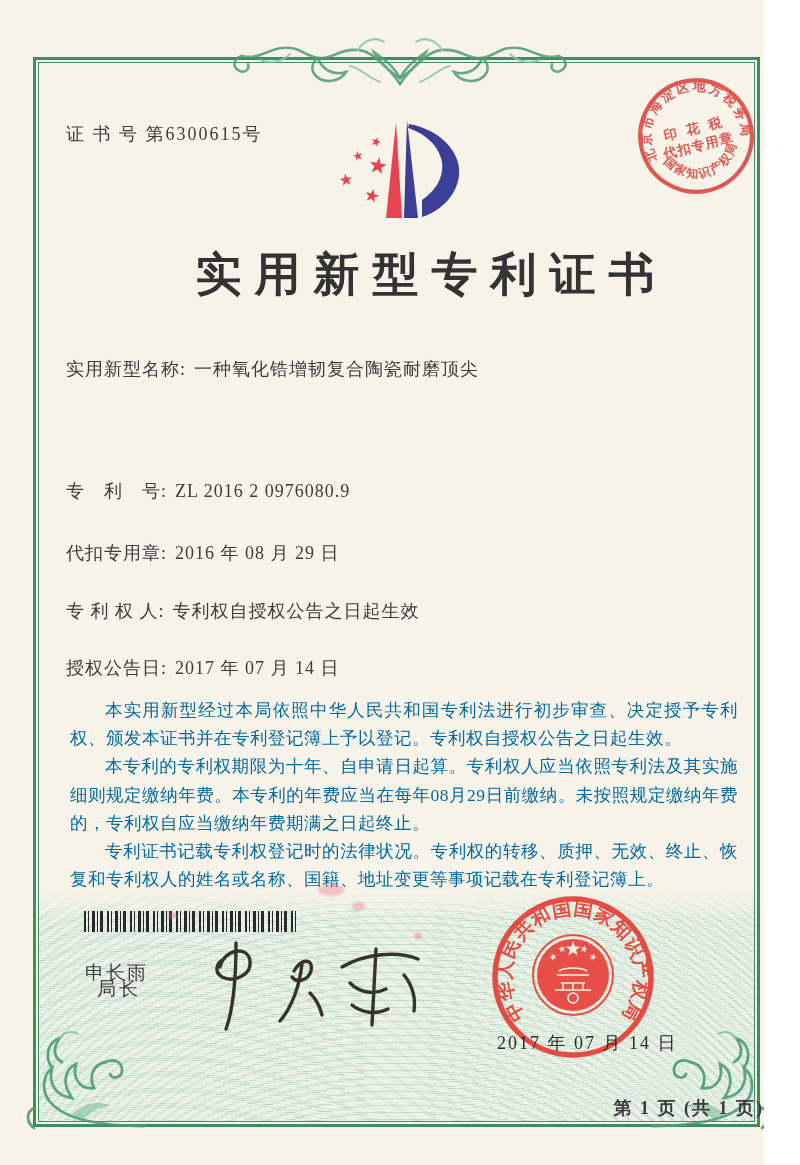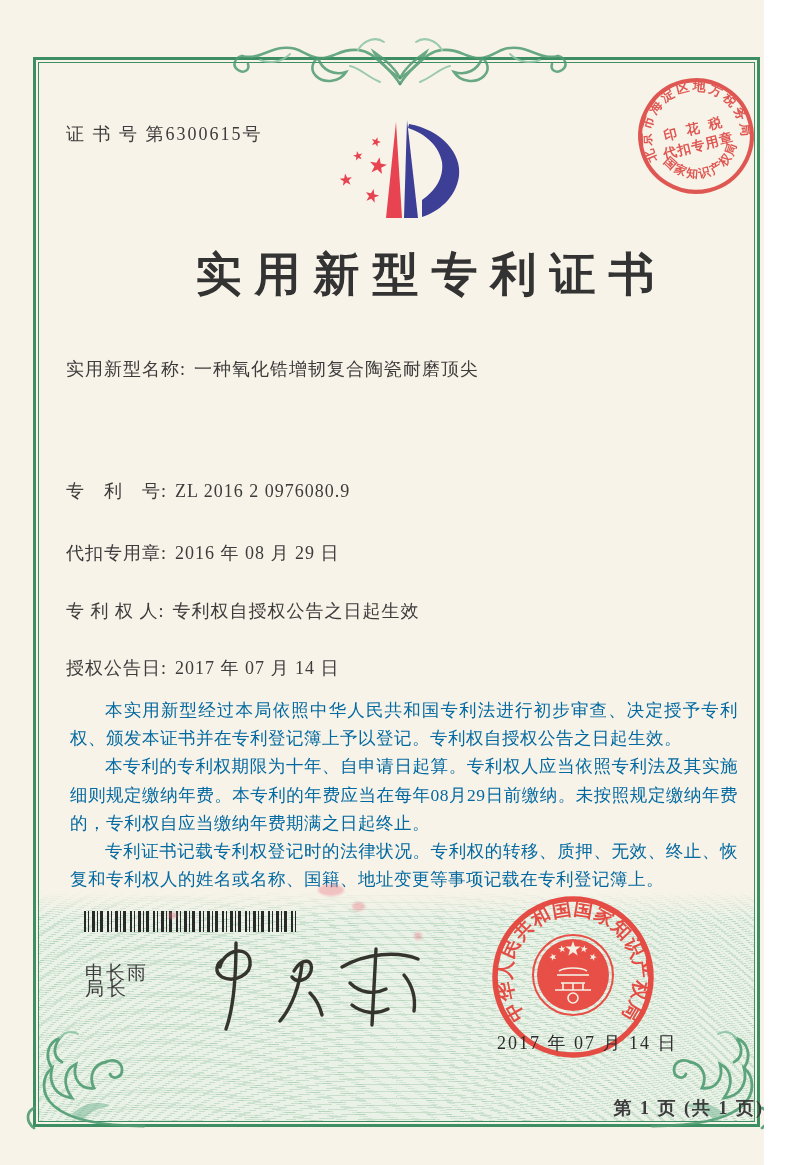--- a/index.html
+++ b/index.html
@@ -39,21 +39,21 @@
   .paragraphs p{margin:0;text-indent:2em;}
   .barcode{
     position:absolute;left:84px;top:911px;width:212px;height:21px;z-index:4;
     background-image:repeating-linear-gradient(90deg,
       #292929 0 2px, rgba(0,0,0,0) 2px 4px,
       #292929 4px 5px, rgba(0,0,0,0) 5px 8px,
       #292929 8px 11px, rgba(0,0,0,0) 11px 13px,
       #292929 13px 14px, rgba(0,0,0,0) 14px 16px,
       #292929 16px 19px, rgba(0,0,0,0) 19px 23px);
   }
-  .director-title{position:absolute;left:85px;top:976px;font-size:19px;letter-spacing:3px;z-index:4;text-align:right;}
+  .director-title{position:absolute;left:97px;top:976px;font-size:19px;letter-spacing:3px;z-index:4;text-align:right;}
   .director-name{position:absolute;left:85px;top:960px;font-size:19px;letter-spacing:2px;z-index:4;}
   .signature{position:absolute;left:190px;top:933px;z-index:5;}
   .sipo-logo{position:absolute;left:332px;top:114px;z-index:4;}
   .tax-stamp{position:absolute;left:634px;top:74px;z-index:5;transform:rotate(-14deg);opacity:.9;}
   .seal{position:absolute;left:487px;top:893px;z-index:5;opacity:.95;}
   .issue-date{position:absolute;left:497px;top:1031px;font-size:18px;letter-spacing:2px;color:#2c2c2c;z-index:6;}
   .footer{position:absolute;left:0;top:1096px;width:100%;text-align:right;font-size:18px;letter-spacing:2px;z-index:4;font-weight:bold;}
   .crest{position:absolute;left:230px;top:26px;z-index:3;}
   .flourish{position:absolute;top:1030px;z-index:3;}
   .flourish.bl{left:18px;}

